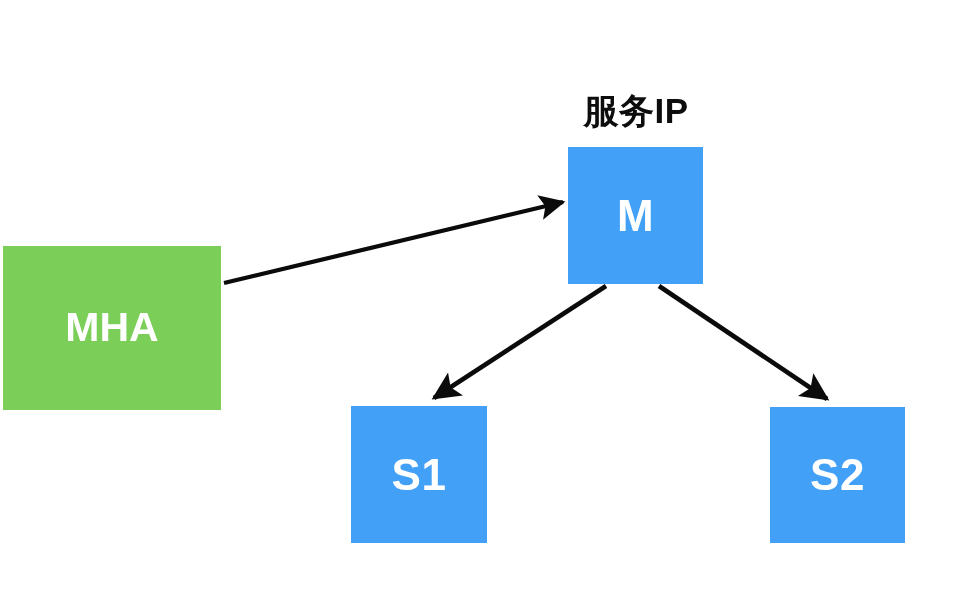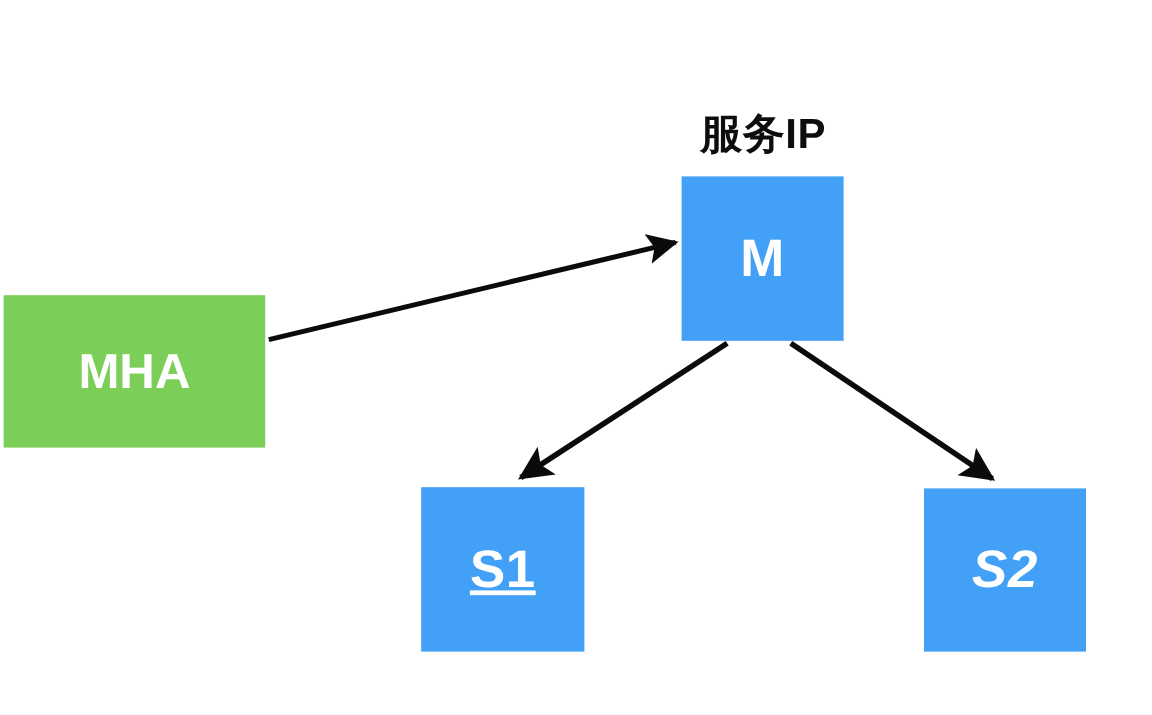--- a/index.html
+++ b/index.html
@@ -48,21 +48,21 @@
     left: 770px;
     top: 407px;
     width: 135px;
     height: 136px;
     font-size: 44px;
   }
   #node-mha {
     left: 3px;
     top: 246px;
     width: 218px;
-    height: 127px;
+    height: 164px;
     font-size: 41px;
     flex-direction: column;
     letter-spacing: 0px;
     justify-content: center;
   }
   #node-mha .line {
     display: block;
   }
   #service-ip-label {
     position: absolute;
@@ -116,25 +116,25 @@
     </defs>
     <line x1="224" y1="283" x2="563" y2="202" stroke="#0b0b0b" stroke-width="4.2" marker-end="url(#arrowhead)"></line>
     <line x1="606" y1="286" x2="434" y2="398" stroke="#0b0b0b" stroke-width="4.6" marker-end="url(#arrowhead)"></line>
     <line x1="659" y1="286" x2="827" y2="399" stroke="#0b0b0b" stroke-width="4.6" marker-end="url(#arrowhead)"></line>
   </svg>
 
   <div class="node" id="node-m" style="background:#42A1F6;">
     <span>M</span>
   </div>
 
-  <div class="node" id="node-s1" style="background:#42A1F6;text-decoration:underline;">
+  <div class="node" id="node-s1" style="background:#42A1F6;">
     <span>S1</span>
   </div>
 
-  <div class="node" id="node-s2" style="background:#42A1F6;font-style:italic;">
+  <div class="node" id="node-s2" style="background:#42A1F6;">
     <span>S2</span>
   </div>
 
   <div class="node" id="node-mha" style="background:#7BCF58;">
     <span class="line">MHA</span>
   </div>
 
 
 </div>
 

